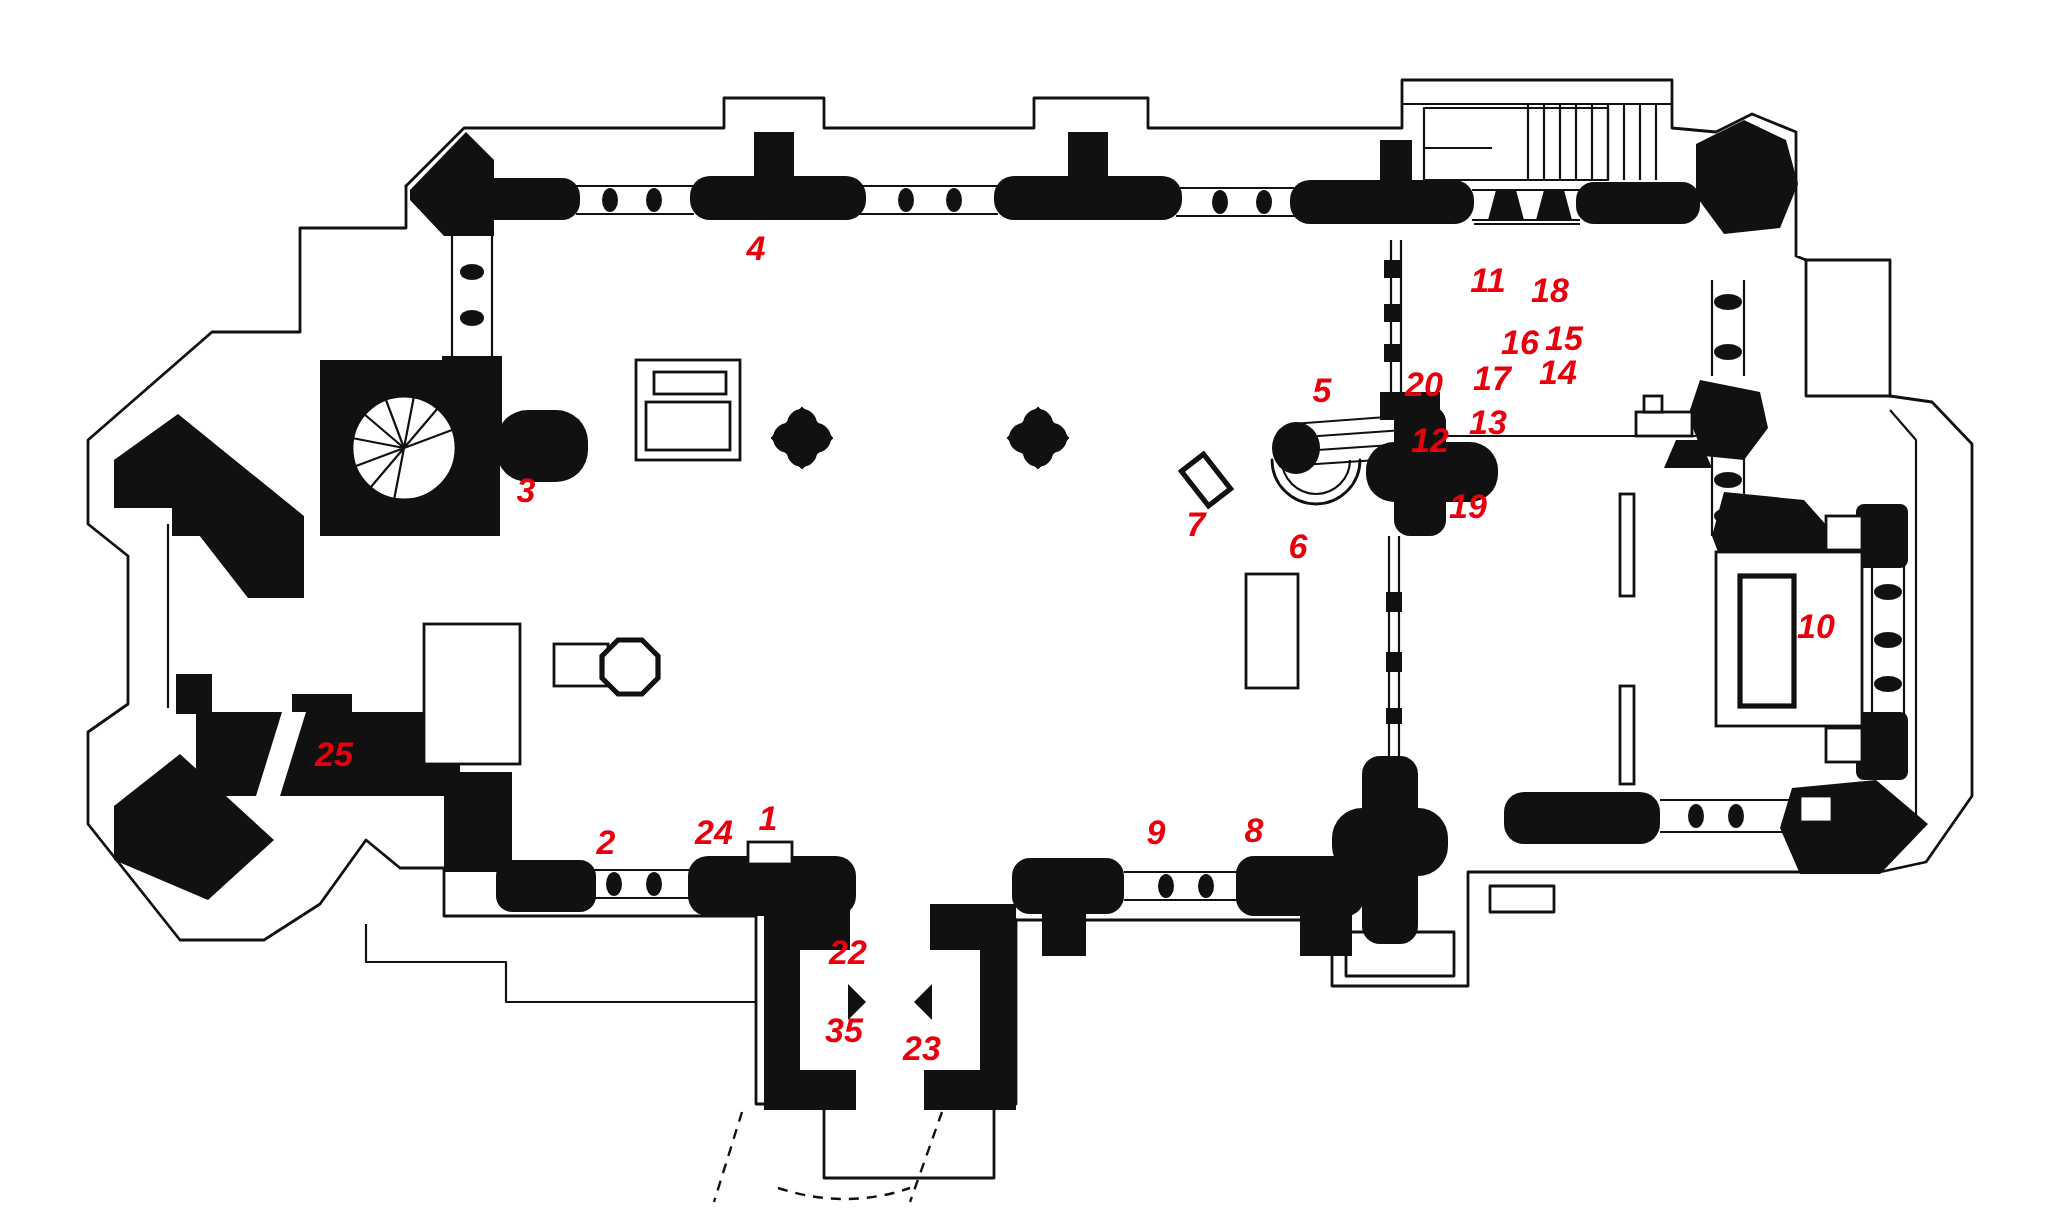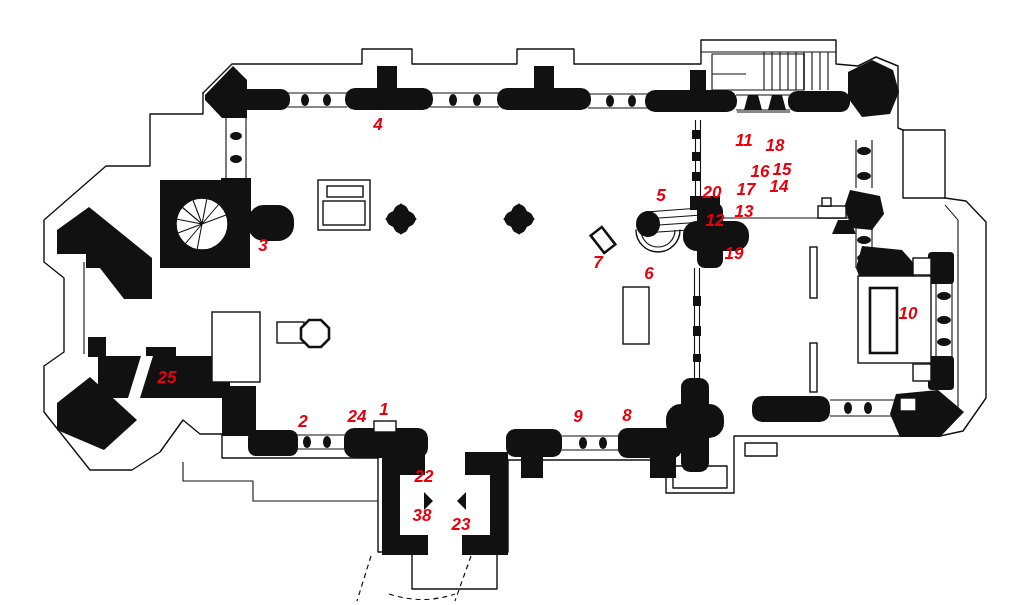--- a/index.html
+++ b/index.html
@@ -275,19 +275,19 @@
       <span class="plan-label" style="left: 744px; top: 141px; font-style: italic;">11</span>
       <span class="plan-label" style="left: 715px; top: 175px; margin-top: 46px;">12</span>
       <span class="plan-label" style="left: 744px; top: 212px; text-align: center;">13</span>
       <span class="plan-label" style="left: 779px; top: 187px;">14</span>
       <span class="plan-label" style="left: 782px; top: 170px;">15</span>
       <span class="plan-label" style="left: 760px; top: 172px;">16</span>
       <span class="plan-label" style="left: 746px; top: 190px;">17</span>
       <span class="plan-label" style="left: 775px; top: 146px;">18</span>
       <span class="plan-label" style="left: 734px; top: 206px; margin-top: 48px;">19</span>
       <span class="plan-label" style="left: 712px; top: 193px; font-style: italic;">20</span>
-      <span class="plan-label" style="left: 422px; top: 516px;">38</span>
+      <span class="plan-label" style="left: 422px; top: 516px;">35</span>
       <span class="plan-label" style="left: 424px; top: 477px;">22</span>
       <span class="plan-label" style="left: 461px; top: 477px; margin-top: 48px;">23</span>
       <span class="plan-label" style="left: 357px; top: 417px;">24</span>
       <span class="plan-label" style="left: 167px; top: 378px;">25</span>
     </div>
 </div>
 
 </body></html>

